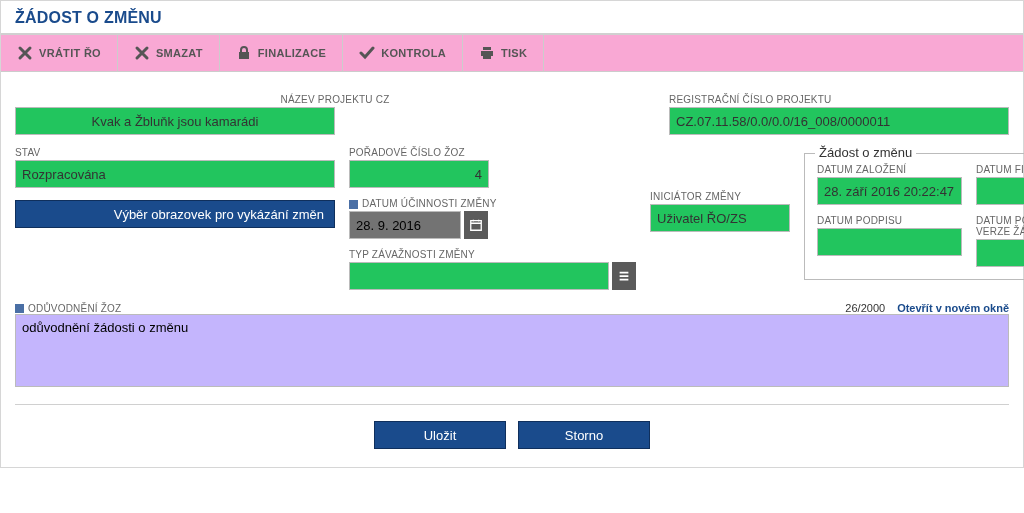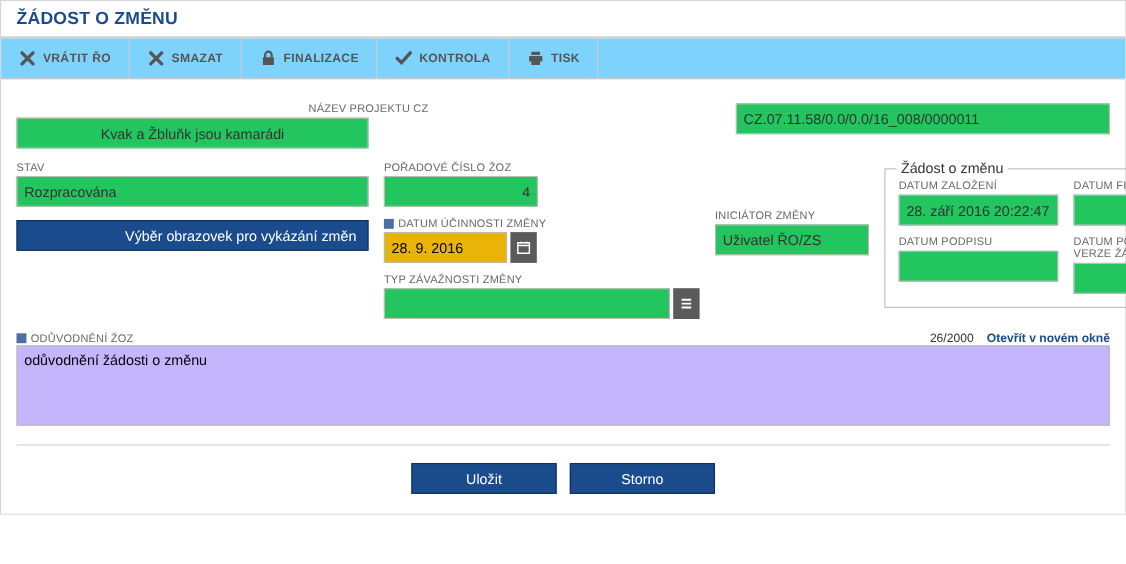--- a/index.html
+++ b/index.html
@@ -18,21 +18,21 @@
   .page-title {
     font-size: 16px;
     font-weight: bold;
     color: #1a4b8c;
     padding: 8px 14px 6px 14px;
     border-bottom: 2px solid #d0d0d0;
     letter-spacing: 0.2px;
   }
   .toolbar {
     display: flex;
-    background: #7dd3fc;
+    background: #f9a8d4;
     border-bottom: 1px solid #ccc;
   }
   .toolbar-btn {
     display: flex;
     align-items: center;
     gap: 6px;
     padding: 10px 16px;
     border-right: 1px solid #ccc;
     font-size: 11px;
     font-weight: bold;
@@ -60,21 +60,21 @@
     display: inline-block;
     width: 9px; height: 9px;
     background: #4a6fa5;
     margin-right: 4px;
     vertical-align: middle;
   }
   input.tf, textarea.ta, .ro-field {
     border: 1px solid #bbb;
     padding: 5px 6px;
     font-size: 13px;
-    background: #eab308;
+    background: #737373;
     font-family: inherit;
     outline: none;
   }
   input.tf { height: 28px; }
   .ro-field { height: 28px; background: #22c55e; line-height:17px; }
   textarea.ta {
     width: 100%;
     height: 73px;
     resize: none;
     background: #c4b5fd;
@@ -198,20 +198,21 @@
   </div>
 
   <div class="form-area">
 
     <div class="row">
       <div class="col grow">
         <span class="field-label">NÁZEV PROJEKTU CZ</span>
         <div class="ro-field" style="width:320px">Kvak a Žbluňk jsou kamarádi</div>
       </div>
       <div class="col" style="width:340px">
+        <span class="field-label">REGISTRAČNÍ ČÍSLO PROJEKTU</span>
         <div class="ro-field">CZ.07.11.58/0.0/0.0/16_008/0000011</div>
       </div>
     </div>
 
     <div class="row" style="align-items:flex-start">
       <div style="display:flex; flex-direction:column; gap:12px;">
         <div class="col">
           <span class="field-label">STAV</span>
           <div class="ro-field" style="width:320px">Rozpracována</div>
         </div>

